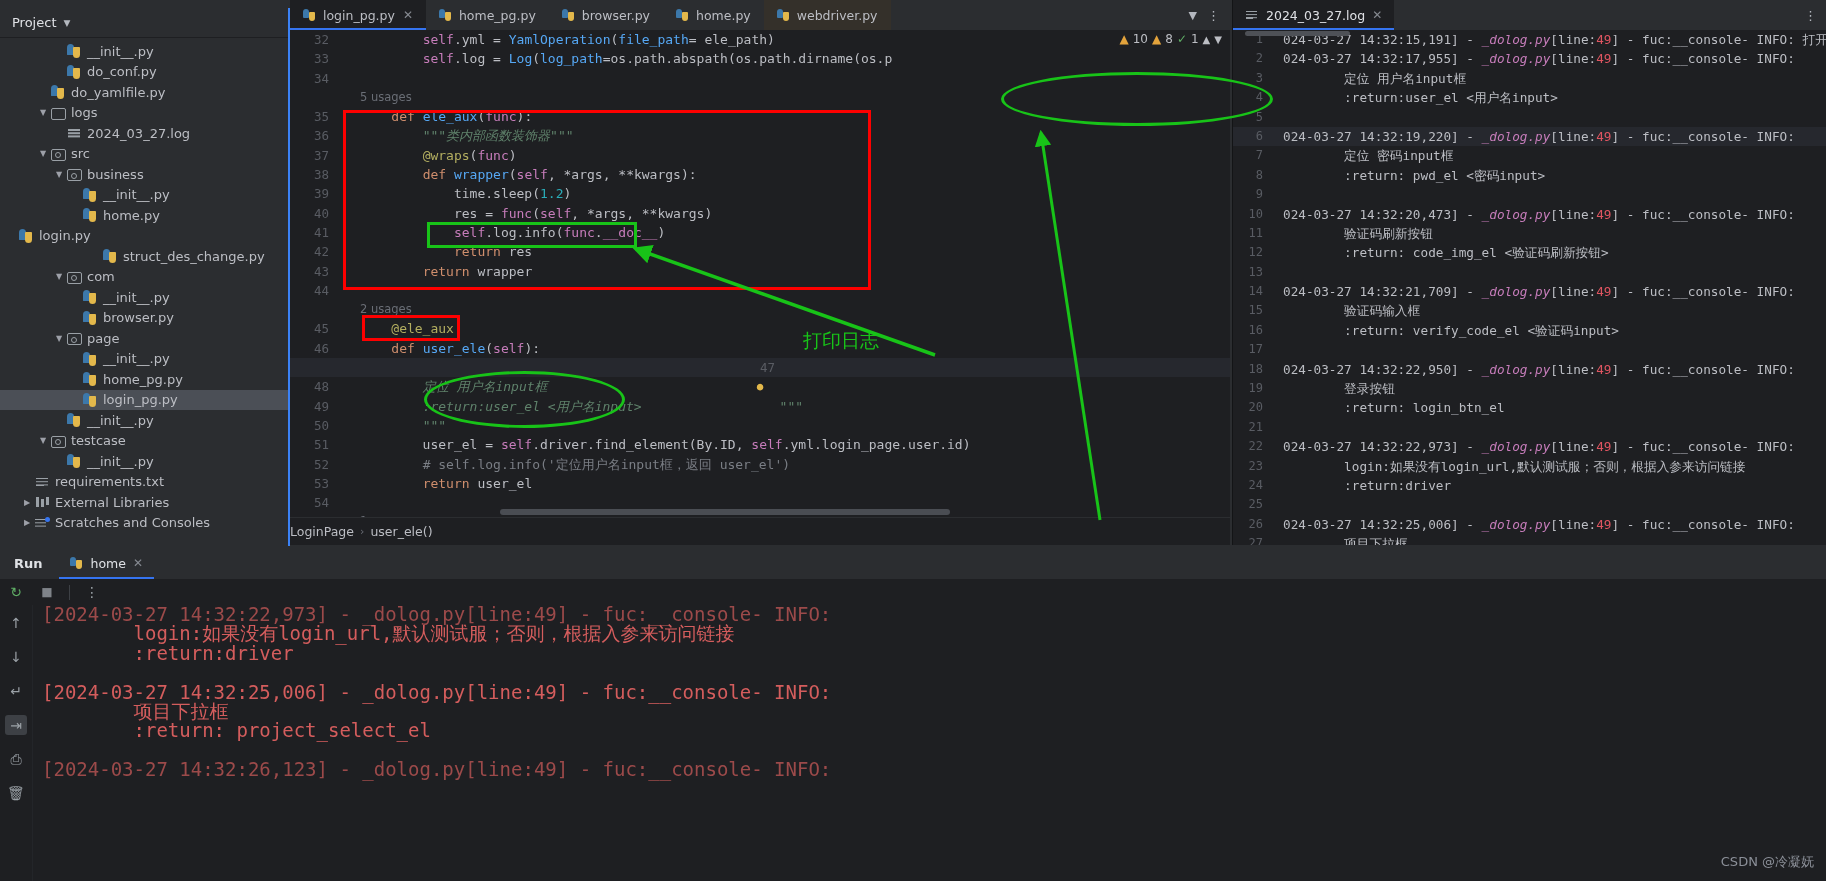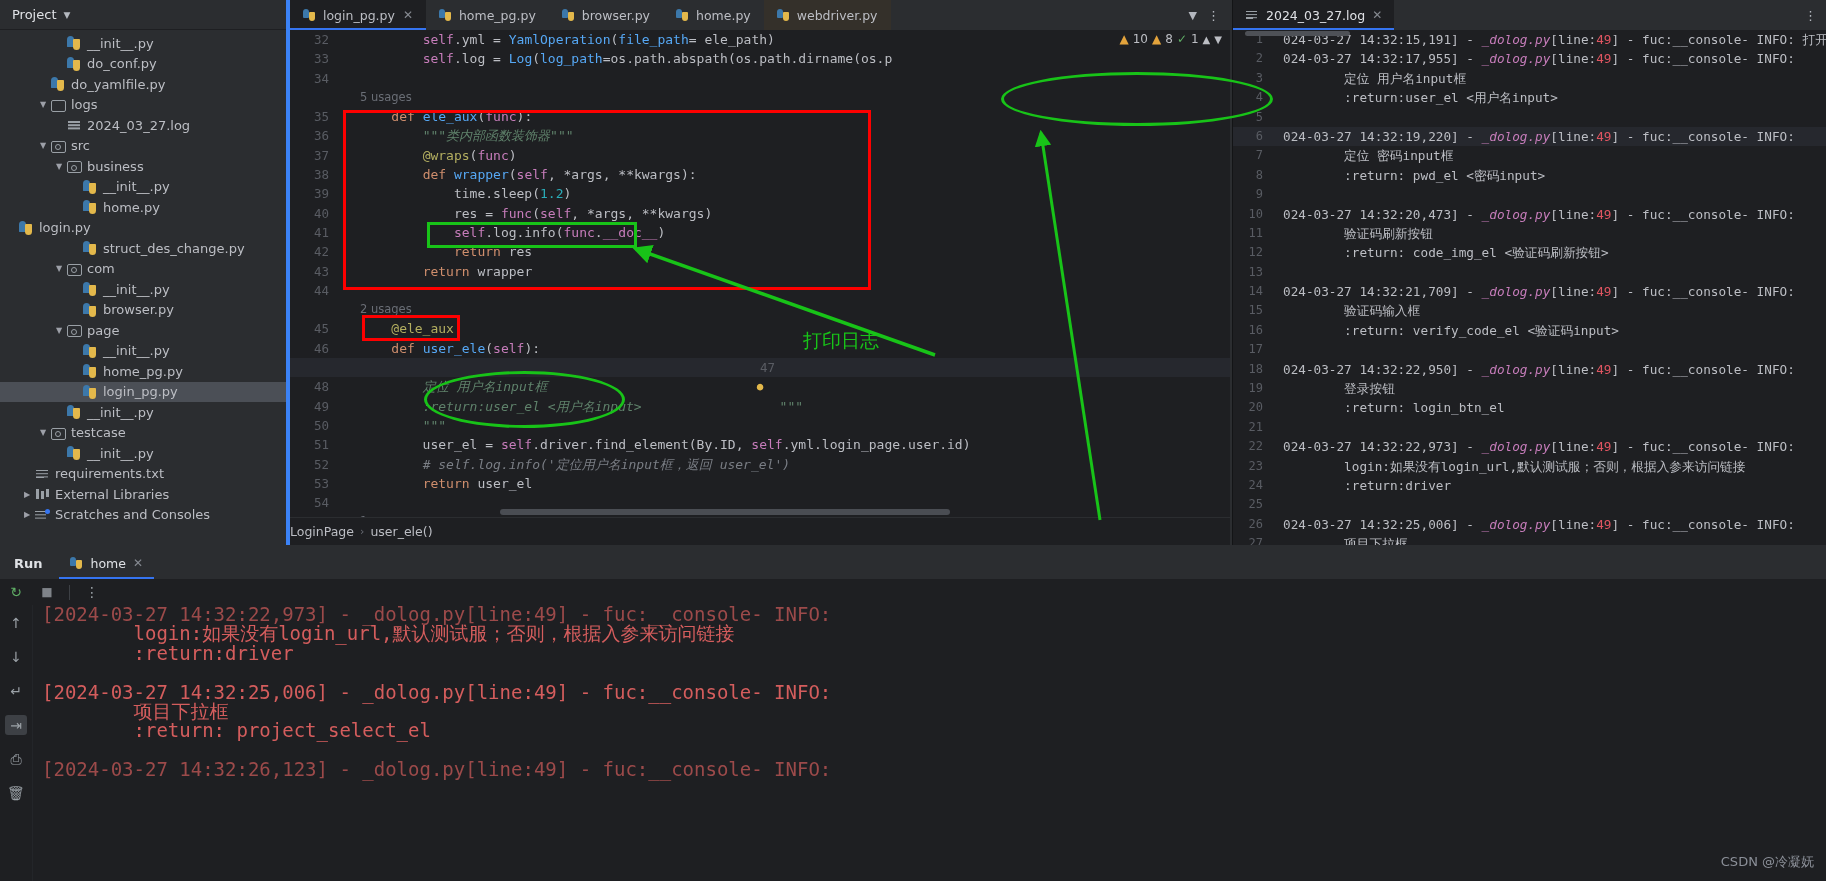--- a/index.html
+++ b/index.html
@@ -1,22 +1,22 @@
 <!DOCTYPE html>
 <html><head>
 <meta charset="utf-8">
 <style>
   * { box-sizing: border-box; margin:0; padding:0; }
   html,body { width:1826px; height:881px; overflow:hidden; background:#2b2d30;
     font-family:"DejaVu Sans","Liberation Sans",sans-serif; }
   .app { position:relative; width:1826px; height:881px; background:#2b2d30; }
 
   
-  .project-panel { position:absolute; left:0; top:0; width:290px; height:545px;
-    background:#2b2d30; border-right:4px solid #3b82f6; }
+  .project-panel { position:absolute; left:0; top:8px; width:290px; height:545px;
+    background:#2b2d30; border-right:2px solid #3b82f6; }
   .project-header { height:30px; display:flex; align-items:center; padding-left:12px;
     color:#dfe1e5; font-size:13px; border-bottom:1px solid #1e1f22; background:#2b2d30;}
   .project-header .chev { margin-left:7px; font-size:9px; color:#b4b8bf; }
   .tree { position:absolute; top:30px; left:0; right:0; bottom:0; overflow:hidden;
     padding-top:3px; font-size:13px; color:#bcbec4; }
   .tnode { display:flex; align-items:center; height:20.5px; white-space:nowrap;
     padding-left:4px; }
   .tnode.sel { background:#4b4f56; }
   .tw { display:inline-block; width:14px; text-align:center; color:#9da0a8; font-size:8px; flex:none;}
   .tw.none { visibility:hidden; }
@@ -79,21 +79,21 @@
   .gutter { width:48px; text-align:right; padding-right:9px; color:#595c63; font-size:12.5px;
     flex:none; }
   .bulb { width:22px; flex:none; text-align:center; color:#e3b84b; font-size:11px;}
   .ctext { color:#bcbec4;text-align:right; }
   .usages { color:#6a6e76; font-size:11.5px; font-family:"DejaVu Sans","Liberation Sans",sans-serif; }
 
   .kw   { color:#cf8e6d; }
   .fn   { color:#56a8f5; }
   .par  { color:#c77dbb; }
   .num  { color:#2aacb8; }
-  .cmt  { color:#7a7e85; font-style:italic; }
+  .cmt  { color:#7a7e85; }
   .doc  { color:#5f826b; font-style:italic; }
   .dec  { color:#b3ae60; }
   .self { color:#c77dbb; }
   .kwarg{ color:#56a8f5; }
   .dund { color:#c77dbb; }
 
   .breadcrumb { position:absolute; left:0; right:0; bottom:0; height:28px;
     display:flex; align-items:center; gap:6px; font-size:12.5px;
     color:#bcbec4; background:#1e1f22; border-top:1px solid #2b2d30; }
   .bc-sep { color:#6a6e76; font-size:11px; }
@@ -221,21 +221,21 @@
         <div class="tnode" style="padding-left: 68px;">
           <span class="tw none"></span>
           <span class="ico py-ic"></span>
           <span class="lbl">home.py</span>
         </div>
         <div class="tnode" style="">
           <span class="tw none"></span>
           <span class="ico py-ic"></span>
           <span class="lbl">login.py</span>
         </div>
-        <div class="tnode" style="padding-left: 68px;">
+        <div class="tnode" style="padding-left: 88px;">
           <span class="tw none"></span>
           <span class="ico py-ic"></span>
           <span class="lbl">struct_des_change.py</span>
         </div>
         <div class="tnode" style="padding-left: 52px;">
           <span class="tw">▼</span>
           <span class="ico fold-ic"></span>
           <span class="lbl">com</span>
         </div>
         <div class="tnode" style="padding-left: 68px;">

